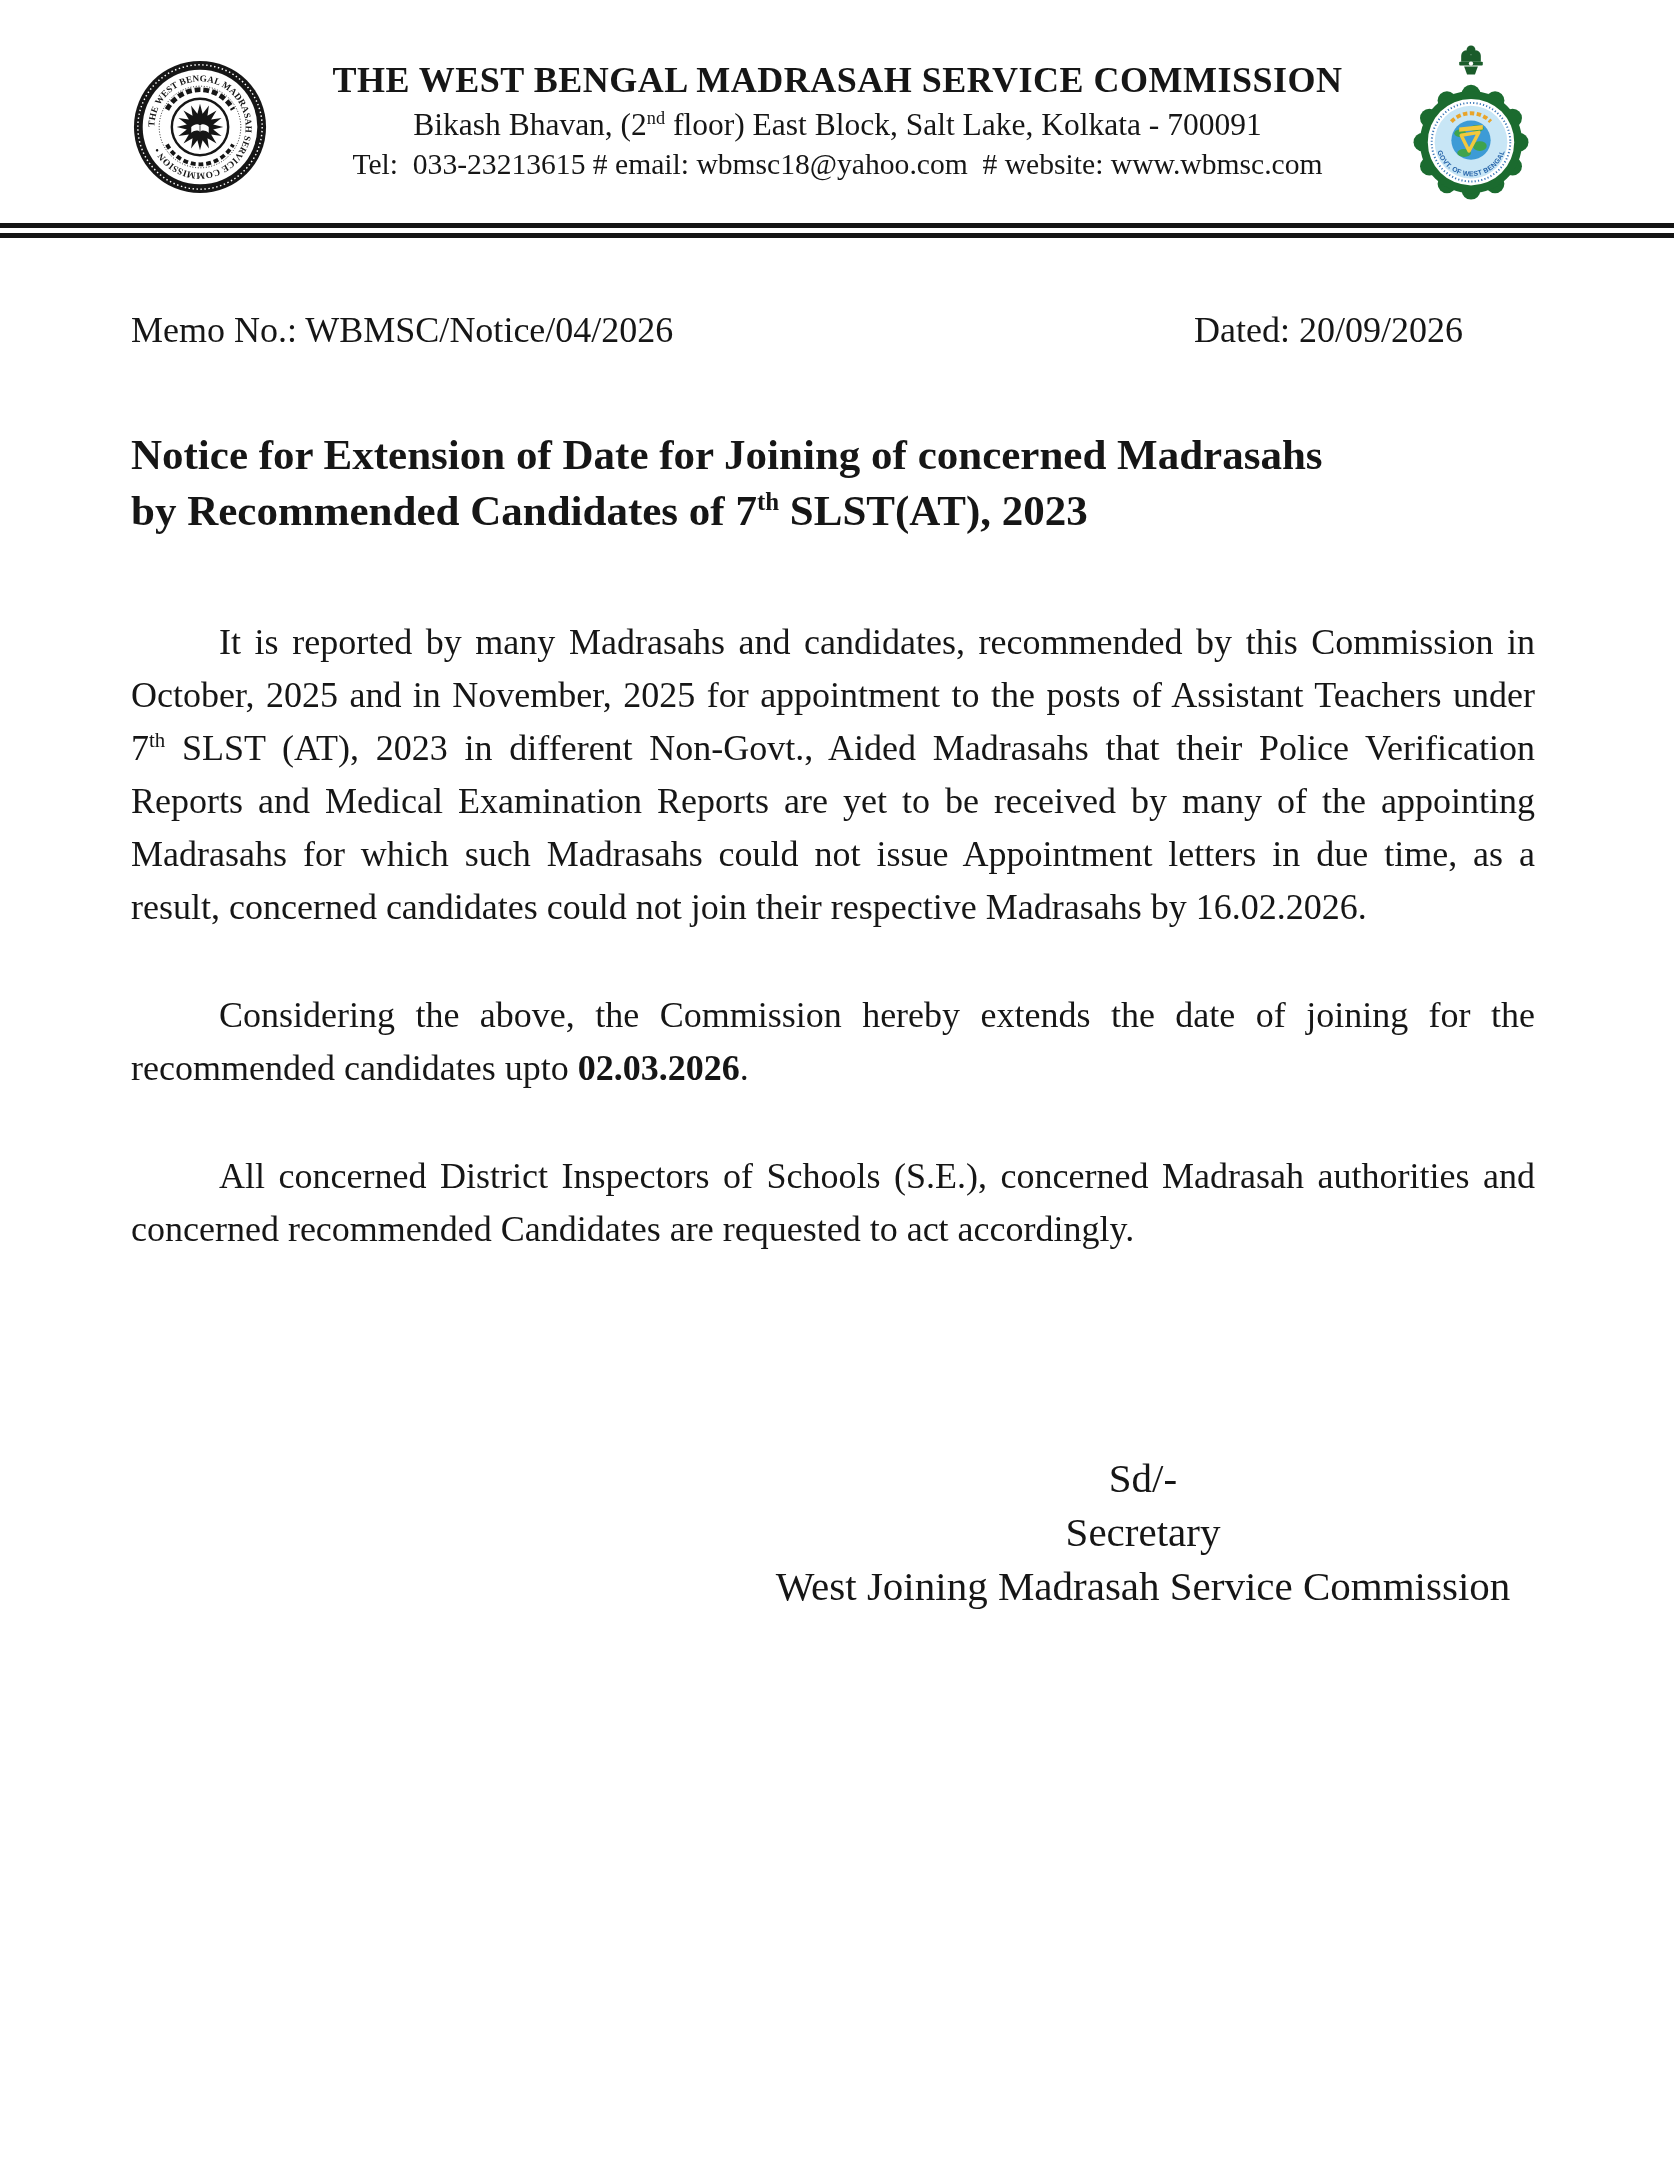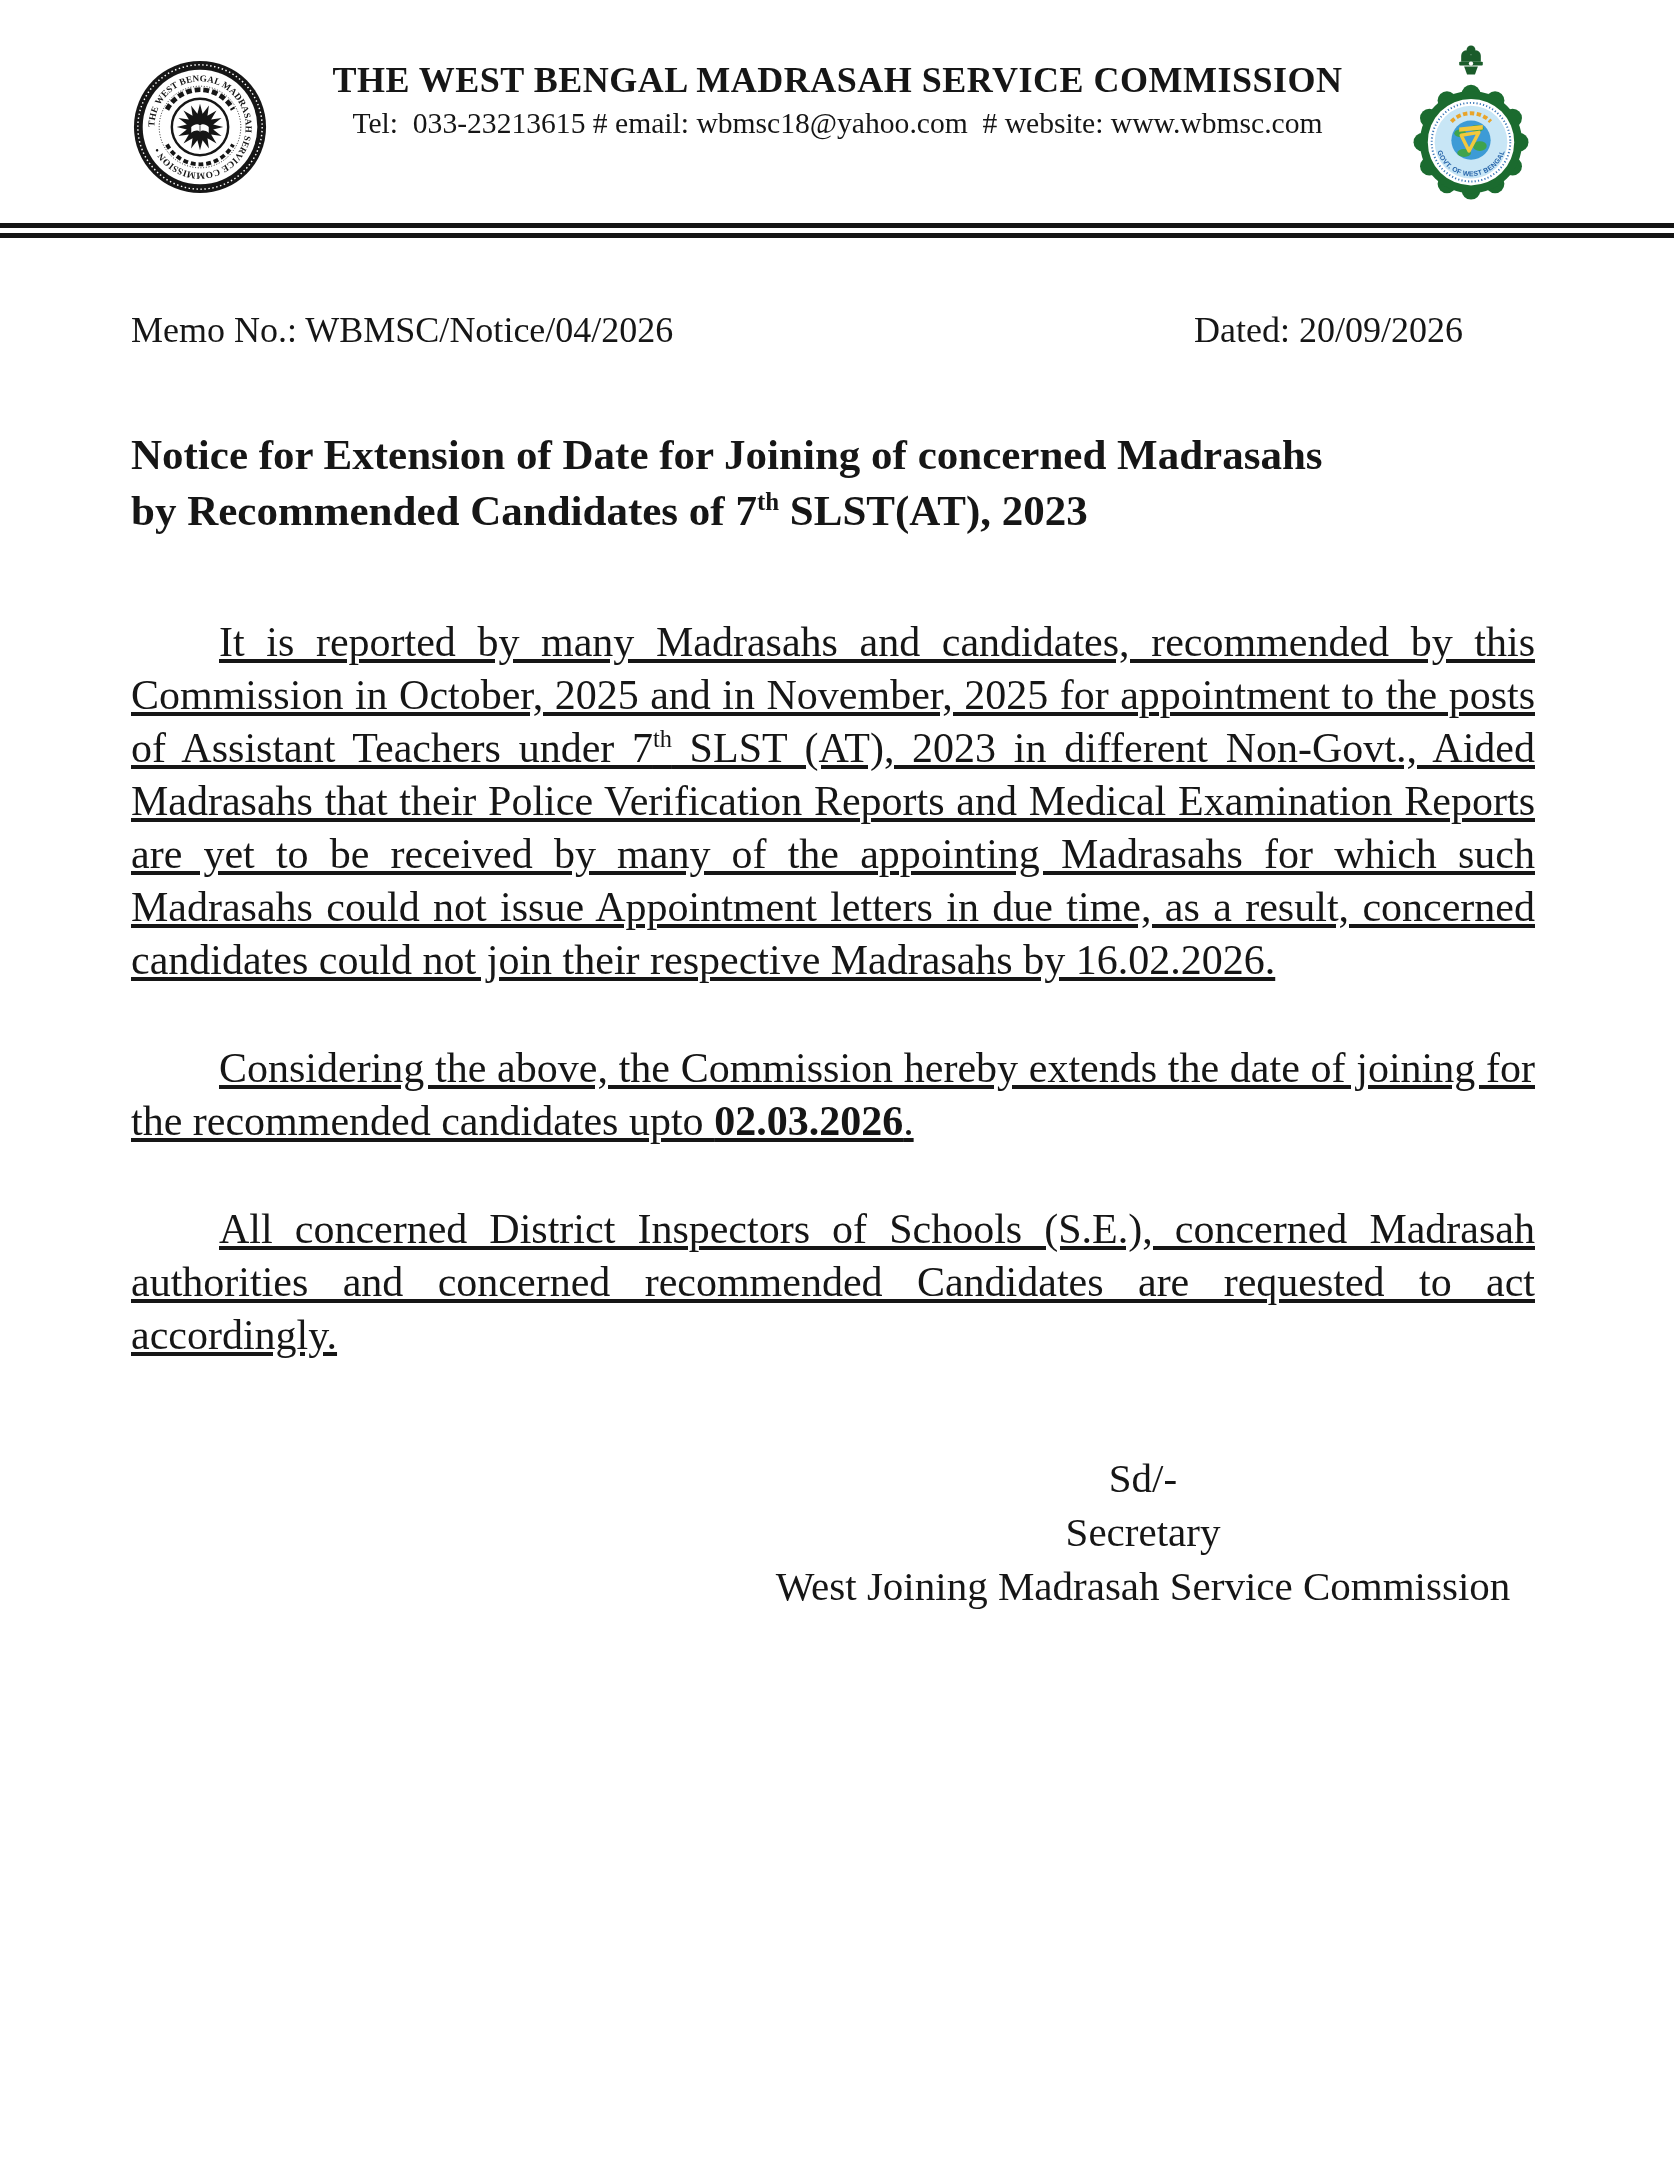--- a/index.html
+++ b/index.html
@@ -35,21 +35,21 @@
     font-size:36px;line-height:45px;gap:36px;
   }
   
   .title{
     position:absolute;top:427px;left:131px;width:1406px;
     text-align:left;font-weight:bold;font-size:43px;line-height:56px;white-space:nowrap;
   }
   
   .bodytext{
     position:absolute;top:616px;left:131px;width:1404px;
-    font-size:42px;line-height:53px;text-align:justify;text-decoration:underline;
+    font-size:36px;line-height:53px;text-align:justify;
   }
   .bodytext p{margin:0 0 55px 0;text-indent:88px;}
   .bodytext b{font-weight:bold;}
   
   .signature{
     position:absolute;top:1451px;left:759px;width:768px;
     text-align:center;font-size:41px;line-height:54px;white-space:nowrap;
   }
 </style>
 </head>
@@ -73,20 +73,21 @@
       <path d="M -34,-18 A 38.5,38.5 0 0 1 34,-18" fill="none" stroke="#161616" stroke-width="5" stroke-dasharray="6,3"></path>
       <path d="M -34,18 A 38.5,38.5 0 0 0 34,18" fill="none" stroke="#161616" stroke-width="4" stroke-dasharray="5,3"></path>
       <circle cx="0" cy="0" r="29" fill="#ffffff" stroke="#161616" stroke-width="2.5"></circle>
       <polygon points="24,0 13.6,2.7 22.2,9.2 11.5,7.7 17,17 7.7,11.5 9.2,22.2 2.7,13.6 0,24 -2.7,13.6 -9.2,22.2 -7.7,11.5 -17,17 -11.5,7.7 -22.2,9.2 -13.6,2.7 -24,0 -13.6,-2.7 -22.2,-9.2 -11.5,-7.7 -17,-17 -7.7,-11.5 -9.2,-22.2 -2.7,-13.6 0,-24 2.7,-13.6 9.2,-22.2 7.7,-11.5 17,-17 11.5,-7.7 22.2,-9.2 13.6,-2.7" fill="#161616"></polygon>
       <path d="M -9,0 C -5.5,-3.5 -2,-3.5 0,-1.5 C 2,-3.5 5.5,-3.5 9,0 L 9,6 C 5.5,3 2,3 0,5 C -2,3 -5.5,3 -9,6 Z" fill="#ffffff"></path>
       <line x1="0" y1="-1.5" x2="0" y2="5" stroke="#161616" stroke-width="0.8"></line>
     </svg>
 
     <div class="org-block">
       <div class="org-name">THE WEST BENGAL MADRASAH SERVICE COMMISSION</div>
+      <div class="org-address"><span>Bikash Bhavan, (2</span><sup>nd</sup><span> floor) East Block, Salt Lake, Kolkata - 700091</span></div>
       <div class="org-contact">Tel:  033-23213615 # email: wbmsc18@yahoo.com  # website: www.wbmsc.com</div>
     </div>
 
     <svg class="emblem" viewBox="0 0 150 168">
 
       <g fill="#1a5c2a">
         <circle cx="75" cy="9" r="4.5"></circle>
         <path d="M 65,15 a 5,5.5 0 0 1 10,0 a 5,5.5 0 0 1 10,0 l 0,6 l -20,0 z"></path>
         <rect x="63" y="21" width="24" height="4" rx="1"></rect>
         <circle cx="75" cy="23" r="2.2" fill="#ffffff"></circle>

